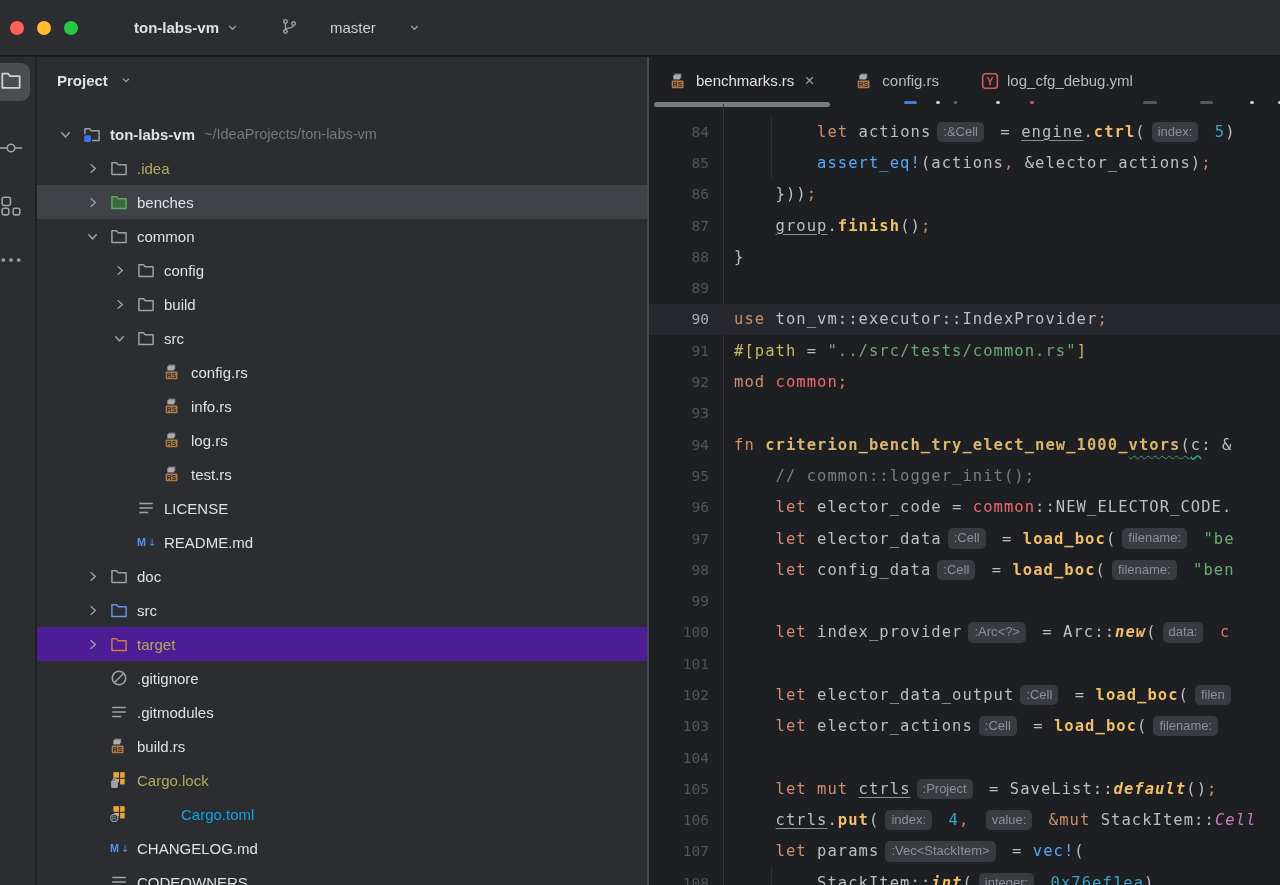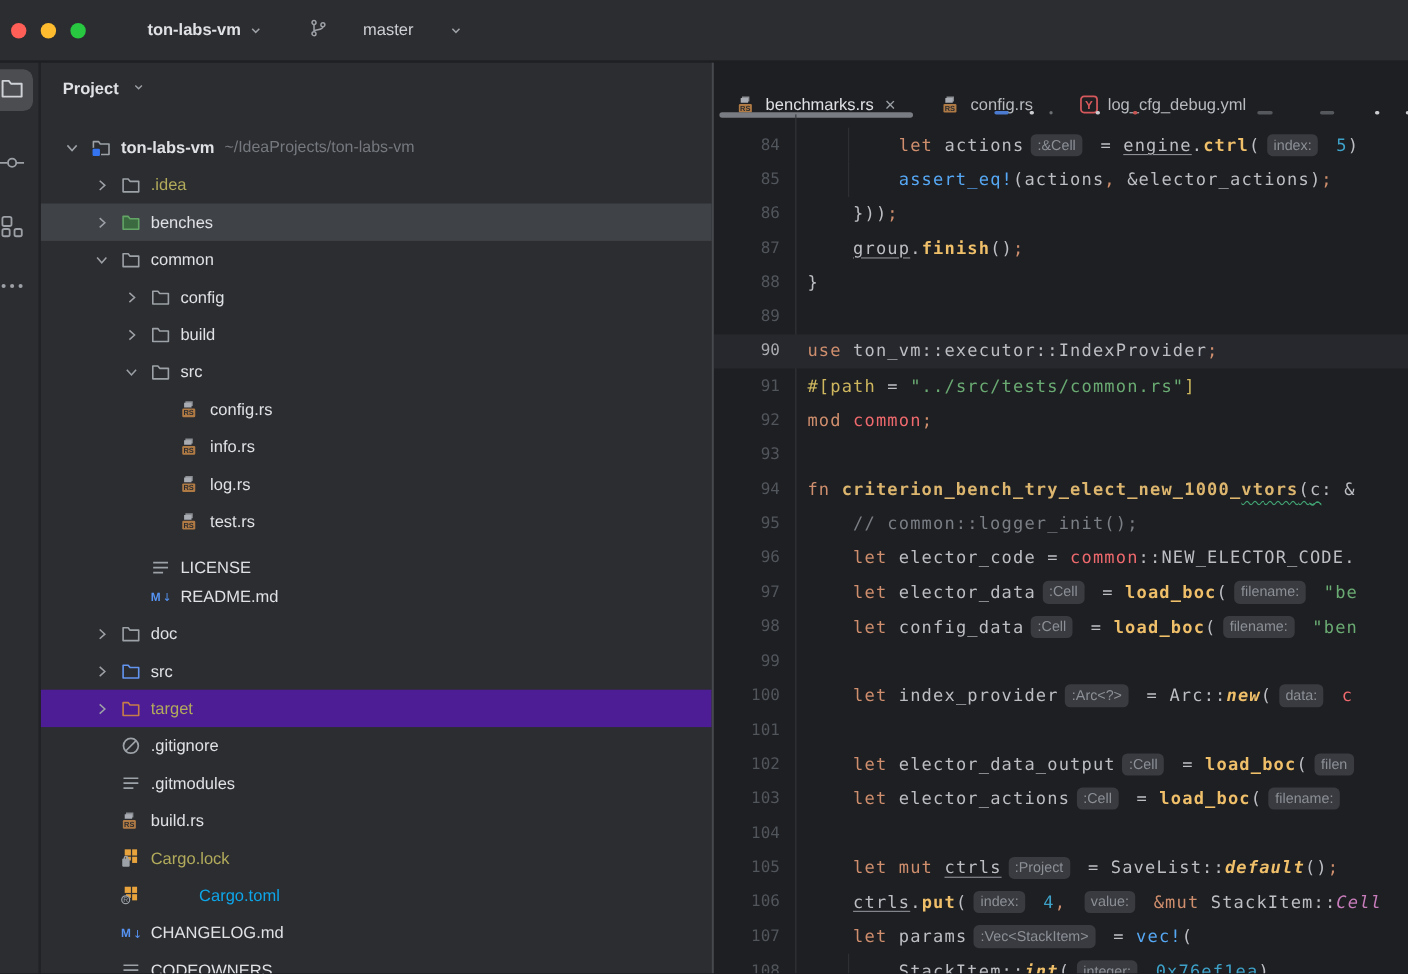--- a/index.html
+++ b/index.html
@@ -41,21 +41,21 @@
   .t-label.bold { font-weight:700; }
   .t-label.excl { color:#b2ab5c; }
   .t-label.mod { color:#0ea5e9;margin-left:44px; }
   .t-sub { color:#75787e; margin-left:9px; font-size:14.5px; }
 
   .divider { position:absolute; left:647px; top:57px; width:2px; bottom:0; background:#46494d; }
 
   
   .editor { position:absolute; left:649px; top:57px; right:0; bottom:0; background:#1e1f22; overflow:hidden; }
   .tabbar { position:relative; height:47px; display:flex; align-items:stretch; }
-  .tab { position:relative; display:flex; align-items:flex-end; gap:8px; padding:0 21px;
+  .tab { position:relative; display:flex; align-items:center; gap:8px; padding:0 21px;
     font-size:15px; color:#b7babf; }
   .tab.active { color:#dfe1e5; }
   .tab .underline { position:absolute; left:5px; right:5px; bottom:-3px; height:5px;
     border-radius:3px; background:#797c82; }
   .tab-close { color:#9ba0a6; font-size:17px; line-height:1; margin-left:2px; }
   .tabmarks { position:absolute; left:0; right:0; top:44px; height:4px; }
   .tabmarks span { position:absolute; top:0; height:3px; border-radius:2px; display:block; }
 
   .code { position:absolute; top:47px; left:0; right:0; bottom:0; padding-top:12px;
     font-family:"DejaVu Sans Mono", monospace; font-size:15.5px; letter-spacing:1.05px; }
@@ -306,21 +306,21 @@
           <svg width="18" height="18" viewBox="0 0 16 16">
             <path d="M4 1.5 h6 v4 h-6 z" fill="#8a8d92"></path>
             <path d="M3 3 h6 v4 h-6 z" fill="#6f7google378" opacity="0"></path>
             <path d="M3 2.8 h6 v3.8 h-6 z" fill="#a9adb3"></path>
             <rect x="1.5" y="7.5" width="10.5" height="7" rx="1" fill="#b07a45"></rect>
             <text x="6.7" y="13" font-size="6" font-weight="bold" text-anchor="middle" fill="#2b2d30" font-family="Liberation Sans, sans-serif">RS</text>
           </svg>
         </span>
         <span class="t-label">test.rs</span>
       </div>
-      <div class="trow" style="padding-left: 74px; align-items: flex-end;">
+      <div class="trow" style="padding-left: 74px;">
         <span class="t-chev"></span>
         <span class="t-ico">
           <svg width="18" height="18" viewBox="0 0 16 16" stroke="#9da2a8" stroke-width="1.4">
             <line x1="2" y1="4" x2="14" y2="4"></line>
             <line x1="2" y1="8" x2="14" y2="8"></line>
             <line x1="2" y1="12" x2="10" y2="12"></line>
           </svg>
         </span>
         <span class="t-label">LICENSE</span>
       </div>

